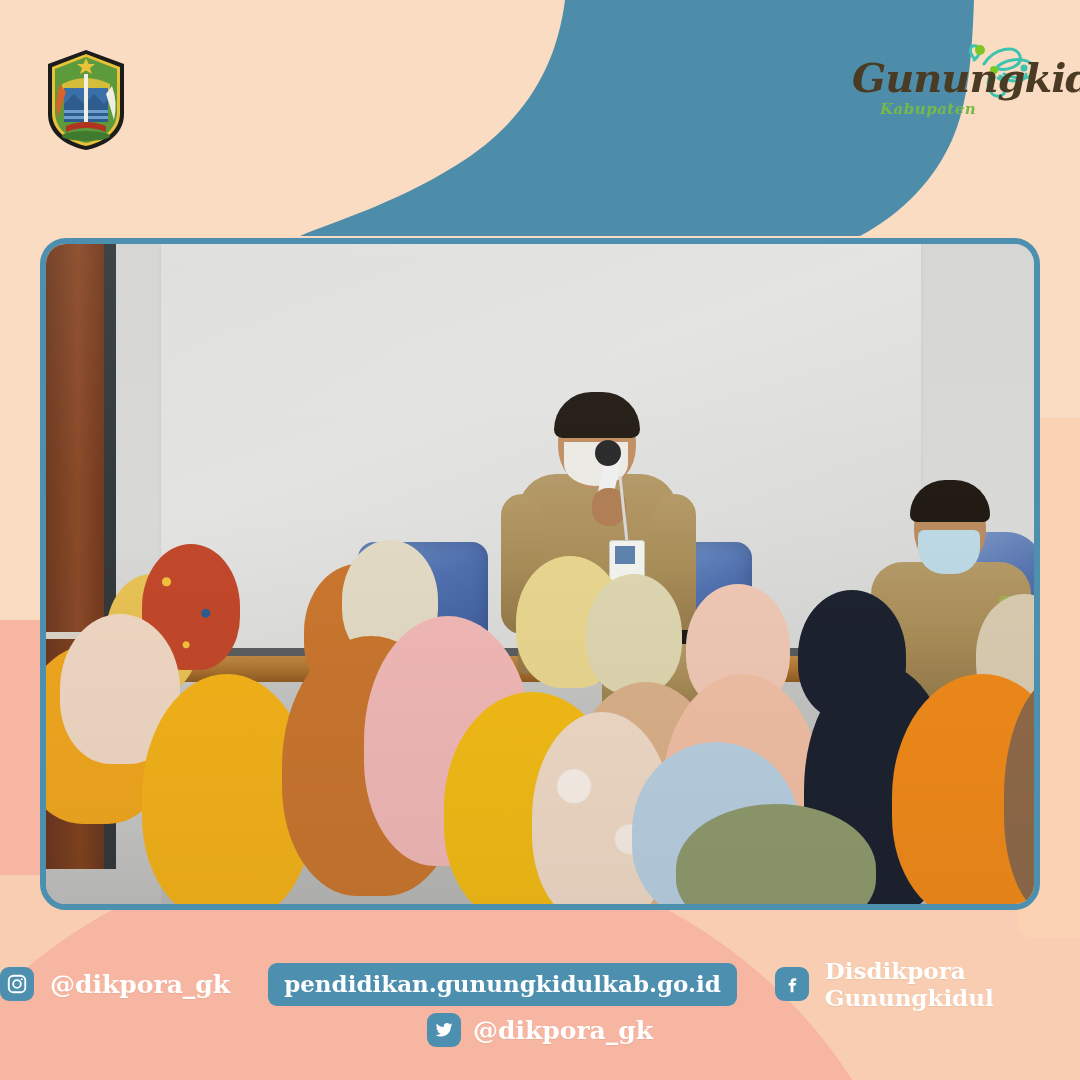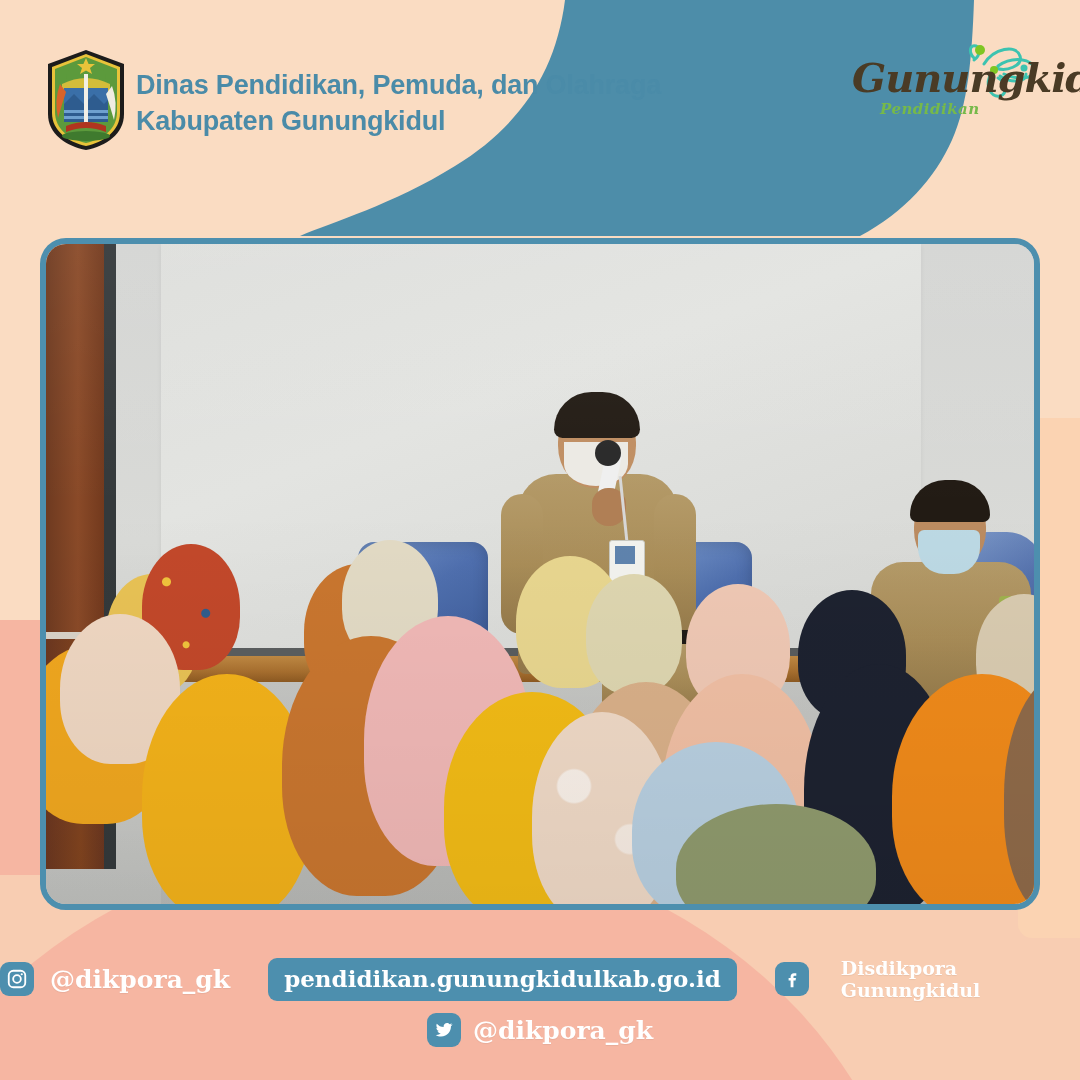--- a/index.html
+++ b/index.html
@@ -167,21 +167,21 @@
   .sicon{
     width:34px;height:34px;border-radius:9px;background:#4d8fae;
     display:flex;align-items:center;justify-content:center;flex:none;
   }
   .slabel{
     color:#ffffff;font-size:25px;font-weight:bold;
     font-family:"DejaVu Serif", serif;
     letter-spacing:0px;
     text-shadow:0 1px 1px rgba(0,0,0,.06);
   }
-  .slabel.small{font-size:19px;margin-left:16px;}
+  .slabel.small{font-size:23px;}
   .urlpill{
     background:#4d8fae;color:#fff;
     padding:7px 16px 9px;border-radius:9px;
     font-size:23px;font-weight:bold;
     font-family:"DejaVu Serif", serif;
     letter-spacing:0px;
     white-space:nowrap;
   }
   .gap-l{margin-left:22px;}
 </style>
@@ -218,39 +218,37 @@
       <rect x="24" y="40" width="44" height="34" fill="#3a6fa8"></rect>
       <path d="M24 56 L34 46 L44 56 L54 46 L64 56 L68 52 L68 74 L24 74 Z" fill="#2e5c8f"></path>
       <path d="M24 62 h44 v3 h-44 z M24 68 h44 v3 h-44 z" fill="#7fb3de" opacity=".8"></path>
       <rect x="44" y="26" width="4" height="52" fill="#f2efe6"></rect>
       <path d="M20 36 Q14 52 18 70 Q22 56 26 44 Z" fill="#d9632a"></path>
       <path d="M72 38 Q78 54 74 72 Q70 58 66 46 Z" fill="#f0ede2"></path>
       <path d="M26 78 Q46 70 66 78 L66 84 Q46 76 26 84 Z" fill="#b0341f"></path>
       <ellipse cx="46" cy="88" rx="24" ry="5" fill="#3f7a2e"></ellipse>
     </svg>
 
-    <div class="hdr-text">Dinas Pendidikan, Pemuda, dan Olahraga
-Kabupaten Gunungkidul</div>
   </div>
 
   <div class="gk-logo">
     <svg width="230" height="100" viewBox="0 0 230 100" style="position:absolute;left:0;top:0;">
       <g stroke="#3cc3b0" stroke-width="3" fill="none" stroke-linecap="round">
         <path d="M150 36 C160 20 182 16 186 28 C189 38 172 44 162 40"></path>
         <path d="M164 38 C178 28 200 30 200 42 C200 52 182 52 170 46"></path>
         <path d="M158 44 C150 56 156 70 166 68 C174 66 172 54 164 50"></path>
         <path d="M166 48 C178 56 192 54 192 46"></path>
         <path d="M140 30 C134 24 136 16 142 18 C147 20 146 28 140 32"></path>
       </g>
       <circle cx="146" cy="22" r="5" fill="#7ec623"></circle>
       <circle cx="160" cy="42" r="4" fill="#7ec623"></circle>
       <circle cx="190" cy="40" r="3.5" fill="#3cc3b0"></circle>
     </svg>
     <div class="gk-word">Gunungkidul</div>
-    <div class="gk-tag">Pendidikan</div>
+    <div class="gk-tag">Kabupaten</div>
   </div>
 
   <div class="photo-card">
     <div class="photo">
 
       <div class="wall"></div>
       <div class="screen-white"></div>
       <div class="screen-edge-dark"></div>
       <div class="wood-ledge"></div>
       <div class="lower-wall"></div>

